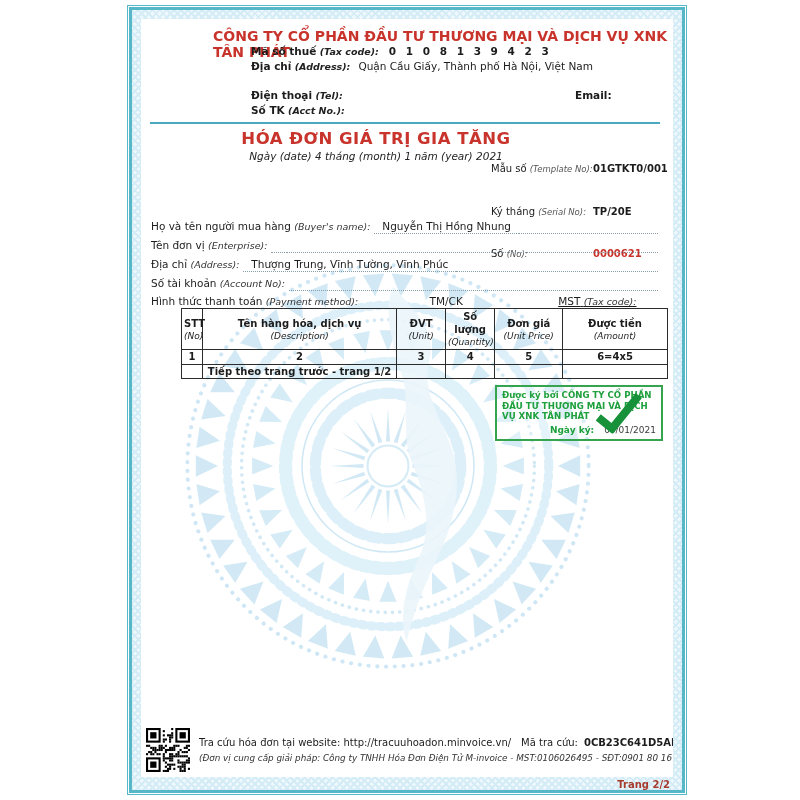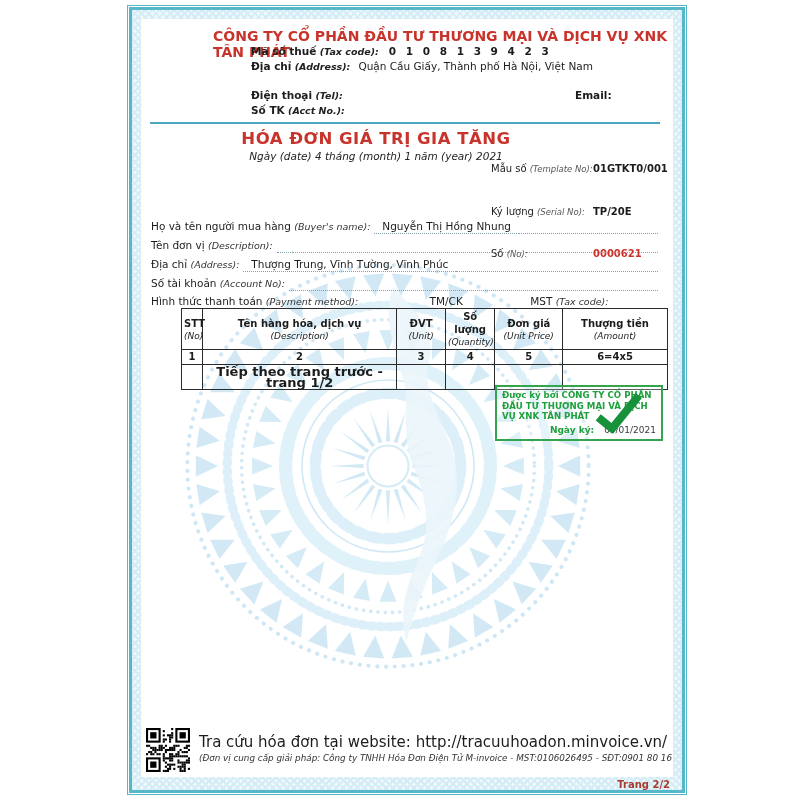--- a/index.html
+++ b/index.html
@@ -65,45 +65,45 @@
   .ti-lbl { width:102px; flex:none; font-size:10px; }
   .ti-lbl .en { font-size:8.5px; color:#555; }
   .ti-val { font-weight:bold; font-size:10px; }
   .ti-val.red { color:#c8342c; }
   
   .brow { position:absolute; left:10px; right:15px; display:flex; align-items:flex-end; line-height:14px; white-space:nowrap; }
   .brow .lbl { flex:none; padding-right:4px; }
   .bval { border-bottom:1px dotted #85a0aa; padding:0 8px; }
   .bfill { flex:1; border-bottom:1px dotted #85a0aa; }
   .bval-center { border-bottom:1px dotted #85a0aa; width:168px; text-align:center; flex:none; }
-  .mst-lbl { padding-right:4px; }
+  .mst-lbl { margin-left:28px; padding-right:4px;text-decoration:underline; }
   
   .items { position:absolute; top:289px; left:5px; right:5px;padding-left:35px; }
   table { width:100%; border-collapse:collapse; table-layout:fixed; }
   th, td { border:1px solid #2b2b2b; text-align:center; vertical-align:middle; padding:1px 2px; }
   th { font-weight:normal; }
   .h-vi { font-weight:bold; font-size:10px; line-height:13px; }
   .h-en { font-style:italic; font-size:9px; line-height:12px; }
   .idx-row td { font-weight:bold; font-size:10px; height:14px; line-height:12px; }
-  .cont-row td { height:13px; font-size:13px; line-height:11px; }
+  .cont-row td { height:13px; font-size:10px; line-height:11px; }
   .cont-note { font-weight:bold; }
   
   .sign-box {
     position:absolute; top:366px; left:354px; width:168px; min-height:50px;
     border:2px solid #35a44f; padding:3px 5px 4px 5px; background:rgba(255,255,255,0.25);
   }
   .sign-text { color:#1fa23e; color:#1ea03c; font-weight:bold; font-size:8.6px; line-height:10.5px; width:150px; }
   .sign-date { margin-top:3px; font-size:9px;text-align:right; }
   .sign-date .dl { color:#1ea03c; font-weight:bold; margin-right:10px; }
   .sign-date .dv { color:#3a3a3a; }
   .check-icon { position:absolute; top:374px; left:452px; width:52px; height:40px; transform:rotate(-4deg); }
   
   .qr { position:absolute; left:5px; top:709px; width:44px; height:44px; }
   .foot-text { position:absolute; left:58px; top:717px; right:4px; }
-  .f1 { display:flex; align-items:flex-end; white-space:nowrap; font-size:15px; line-height:13px; }
+  .f1 { display:flex; align-items:flex-end; white-space:nowrap; font-size:10px; line-height:13px; }
   .f1 .gap { width:10px; flex:none; }
   .f-code { font-weight:bold; padding:0 6px; }
   .f-fill { flex:1; border-bottom:1px dotted #85a0aa; }
   .f2 { font-style:italic; font-size:8.8px; color:#333; margin-top:4px; white-space:nowrap; }
 </style>
 </head>
 <body>
 
 <div class="frame-outer">
   <div class="frame-inner">
@@ -249,36 +249,36 @@
             <div class="t-main">HÓA ĐƠN GIÁ TRỊ GIA TĂNG</div>
             <div class="t-date">Ngày (date) 4 tháng (month) 1 năm (year) 2021</div>
           </div>
 
           <div class="title-info">
             <div class="ti-row">
               <span class="ti-lbl"><span>Mẫu số</span> <span class="en">(Template No):</span></span>
               <span class="ti-val">01GTKT0/001</span>
             </div>
             <div class="ti-row">
-              <span class="ti-lbl"><span>Ký lượng</span> <span class="en">(Serial No):</span></span>
+              <span class="ti-lbl"><span>Ký tháng</span> <span class="en">(Serial No):</span></span>
               <span class="ti-val">TP/20E</span>
             </div>
             <div class="ti-row">
               <span class="ti-lbl"><span>Số</span> <span class="en">(No):</span></span>
               <span class="ti-val red">0000621</span>
             </div>
           </div>
 
           <div class="brow" style="top:200px">
             <span class="lbl"><span>Họ và tên người mua hàng</span> <span class="en">(Buyer's name):</span></span>
             <span class="bval">Nguyễn Thị Hồng Nhung</span>
             <span class="bfill"></span>
           </div>
           <div class="brow" style="top:219px">
-            <span class="lbl"><span>Tên đơn vị</span> <span class="en">(Description):</span></span>
+            <span class="lbl"><span>Tên đơn vị</span> <span class="en">(Enterprise):</span></span>
             <span class="bval"></span>
             <span class="bfill"></span>
           </div>
           <div class="brow" style="top:238px">
             <span class="lbl"><span>Địa chỉ</span> <span class="en">(Address):</span></span>
             <span class="bval">Thượng Trung, Vĩnh Tường, Vĩnh Phúc</span>
             <span class="bfill"></span>
           </div>
           <div class="brow" style="top:257px">
             <span class="lbl"><span>Số tài khoản</span> <span class="en">(Account No):</span></span>
@@ -317,21 +317,21 @@
                     </th>
                 <th>
                       <div class="h-vi">Số lượng</div>
                       <div class="h-en">(Quantity)</div>
                     </th>
                 <th>
                       <div class="h-vi">Đơn giá</div>
                       <div class="h-en">(Unit Price)</div>
                     </th>
                 <th>
-                      <div class="h-vi">Thượng tiền</div>
+                      <div class="h-vi">Được tiền</div>
                       <div class="h-en">(Amount)</div>
                     </th>
               </tr>
               <tr class="idx-row">
                 <td>1</td>
                 <td>2</td>
                 <td>3</td>
                 <td>4</td>
                 <td>5</td>
                 <td>6=4x5</td>

